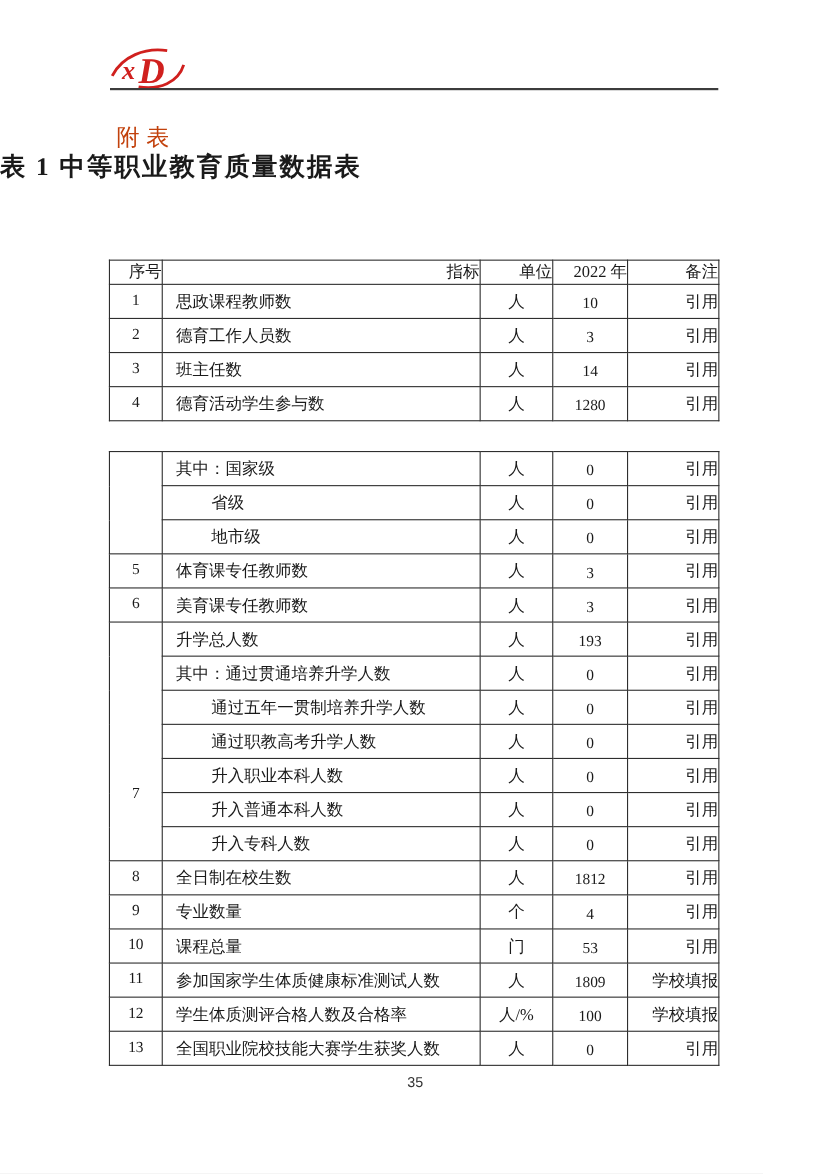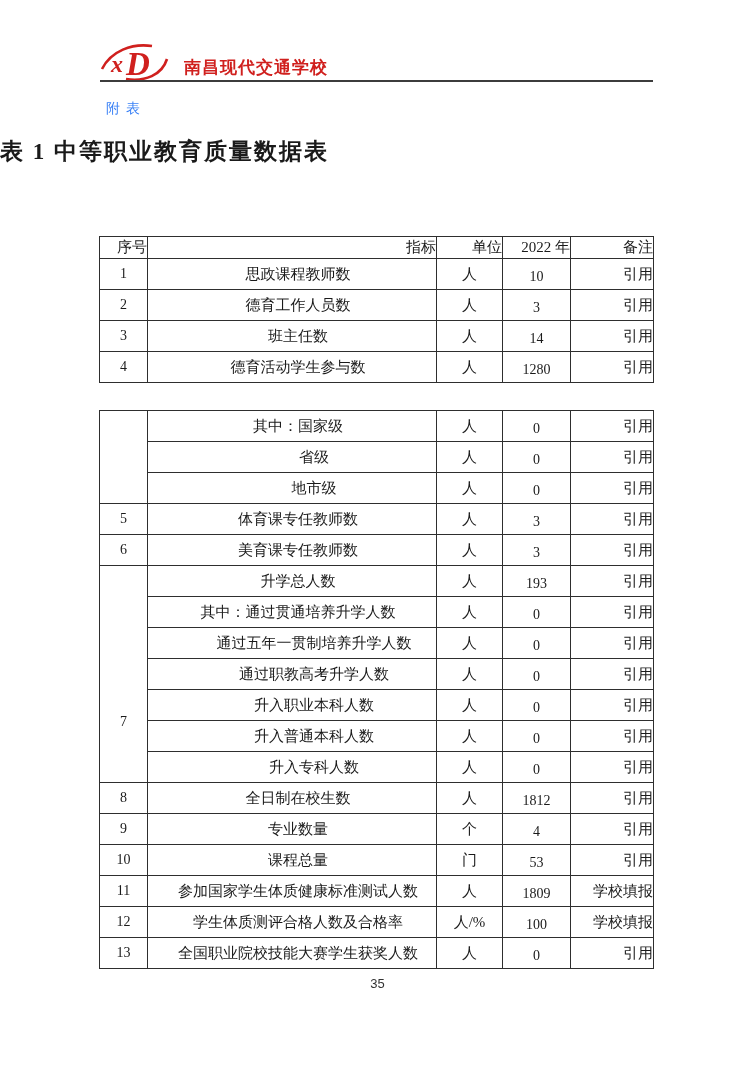--- a/index.html
+++ b/index.html
@@ -19,22 +19,22 @@
   .brand-logo { width: 74px; height: 42px; }
   .brand-name {
     margin-left: 10px; margin-top: 12px;
     font-size: 17px; font-weight: 600; letter-spacing: 1px;
   }
   .header-rule {
     position: absolute; left: 100px; top: 80px; width: 553px; height: 2px;
     background: #3c3c3c;
   }
   .appendix-label {
-    position: absolute; left: 106px; top: 100px;
-    font-size: 14px; letter-spacing: 6px; color: #3b82f6;
+    position: absolute; left: 106px; top: 111px;
+    font-size: 21px; letter-spacing: 6px; color: #c2410c;
   }
   .doc-title {
     position: absolute; left: 0; top: 136px; width: 100%;
     text-align: left; font-size: 23px; font-weight: bold; letter-spacing: 2px;
   }
   .doc-subtitle {
     position: absolute; left: 0; top: 192px; width: 100%;
     text-align: center; font-size: 16px; letter-spacing: 1px;
   }
   
@@ -44,21 +44,21 @@
     font-family: "Liberation Serif", "DejaVu Serif", serif;
   }
   .doc-table.t1 { top: 236px; }
   .doc-table.t2 { top: 410px; }
   .doc-table th, .doc-table td { border: 1px solid #2e2e2e; overflow: hidden; }
   .doc-table th { height: 22px; font-size: 15px; font-weight: normal; text-align: right; }
   .doc-table td { height: 31px; font-size: 15px; }
   td.c-no   { text-align: center; font-size: 14px; }
   td.c-no.span-cell { vertical-align: top; }
   td.c-no .no-offset { display: block; margin-top: 148px; }
-  td.c-ind  { text-align: center; padding-left: 12px; }
+  td.c-ind  { text-align: left; padding-left: 12px; }
   td.c-ind.indent1 { padding-left: 44px; }
   td.c-unit { text-align: center; }
   td.c-val  { text-align: center; font-size: 14px; vertical-align: top; padding-top: 10px; }
   td.c-note { text-align: right; }
   
   .page-number {
     position: absolute; left: 0; top: 976px; width: 100%;
     text-align: center; font-size: 13px; color: #333;
     font-family: Liberation Sans, sans-serif;
   }
@@ -68,21 +68,20 @@
 
 <div class="page">
 
   <div class="brand">
     <svg class="brand-logo" viewBox="0 0 74 42">
       <path d="M2 29 C 11 11, 32 3, 52 6" fill="none" stroke="#d0201e" stroke-width="2.6"></path>
       <path d="M26 39 C 45 42, 62 35, 67 19" fill="none" stroke="#d0201e" stroke-width="2.6"></path>
       <text x="11" y="32" font-size="24" font-style="italic" font-weight="bold" fill="#d0201e" font-family="Liberation Serif, serif">x</text>
       <text x="26" y="35" font-size="33" font-style="italic" font-weight="bold" fill="#d0201e" font-family="Liberation Serif, serif">D</text>
     </svg>
-    <div class="brand-name" style="color:#d0201e">南昌现代交通学校</div>
   </div>
   <div class="header-rule"></div>
 
   <div class="appendix-label">附表</div>
   <div class="doc-title">表 1  中等职业教育质量数据表</div>
 
   <table class="doc-table t1">
     <colgroup>
       <col style="width:48px">
         <col style="width:289px">

